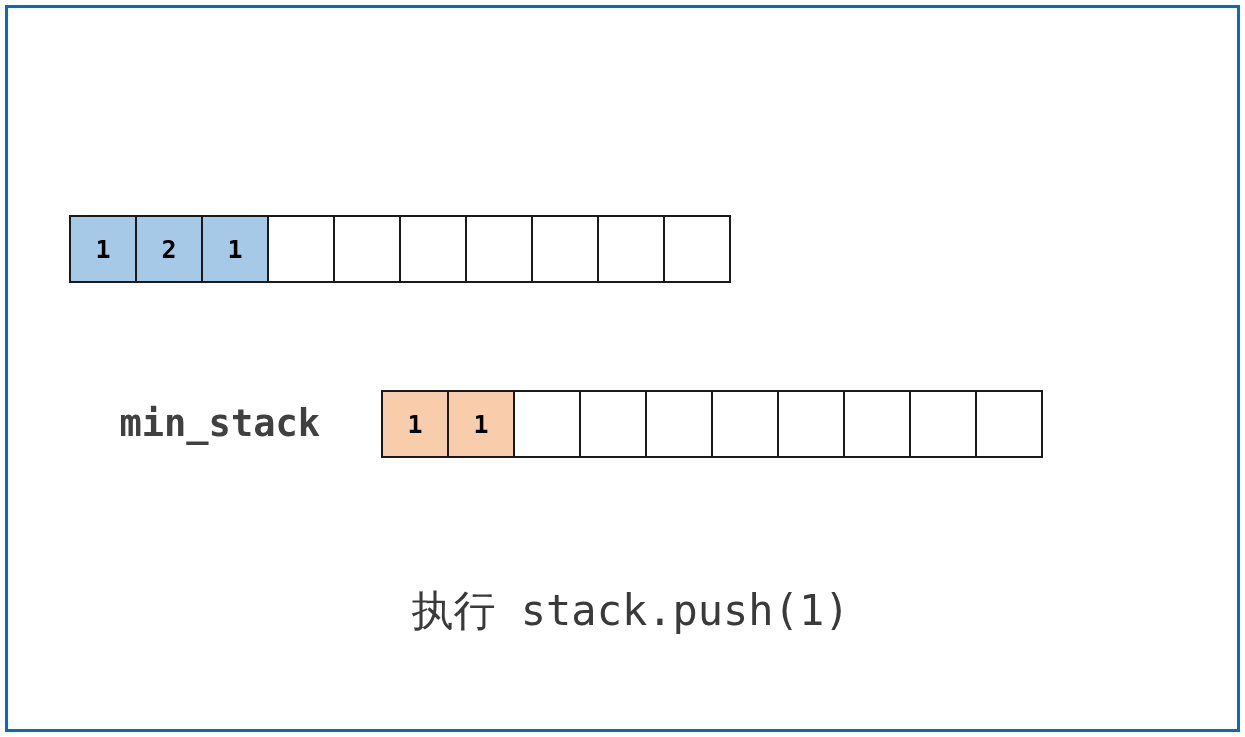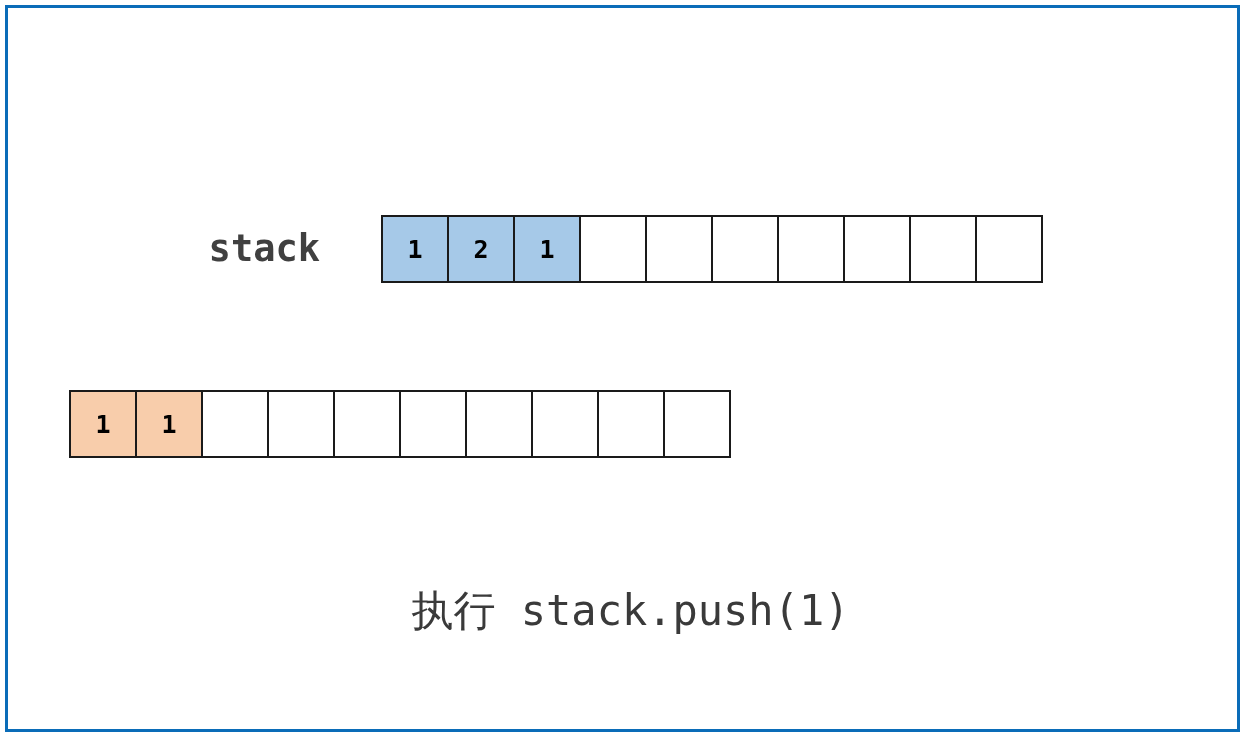--- a/index.html
+++ b/index.html
@@ -96,36 +96,36 @@
   }
 </style>
 </head>
 <body>
 
 <div id="canvas">
 
   <div id="frame" style="border-color: rgb(10, 108, 184);">
 
     <div class="array-row" id="row-stack">
-      <div class="row-label" style="color: rgb(64, 64, 64);">stack</div>
       <div class="cells">
         <div class="cell filled-blue" style="background: rgb(166, 201, 232);">1</div>
         <div class="cell filled-blue" style="background: rgb(166, 201, 232);">2</div>
         <div class="cell filled-blue" style="background: rgb(166, 201, 232);">1</div>
         <div class="cell"></div>
         <div class="cell"></div>
         <div class="cell"></div>
         <div class="cell"></div>
         <div class="cell"></div>
         <div class="cell"></div>
         <div class="cell"></div>
       </div>
     </div>
 
     <div class="array-row" id="row-min-stack">
+      <div class="row-label" style="color: rgb(64, 64, 64);">min_stack</div>
       <div class="cells">
         <div class="cell filled-orange" style="background: rgb(248, 205, 171);">1</div>
         <div class="cell filled-orange" style="background: rgb(248, 205, 171);">1</div>
         <div class="cell"></div>
         <div class="cell"></div>
         <div class="cell"></div>
         <div class="cell"></div>
         <div class="cell"></div>
         <div class="cell"></div>
         <div class="cell"></div>

